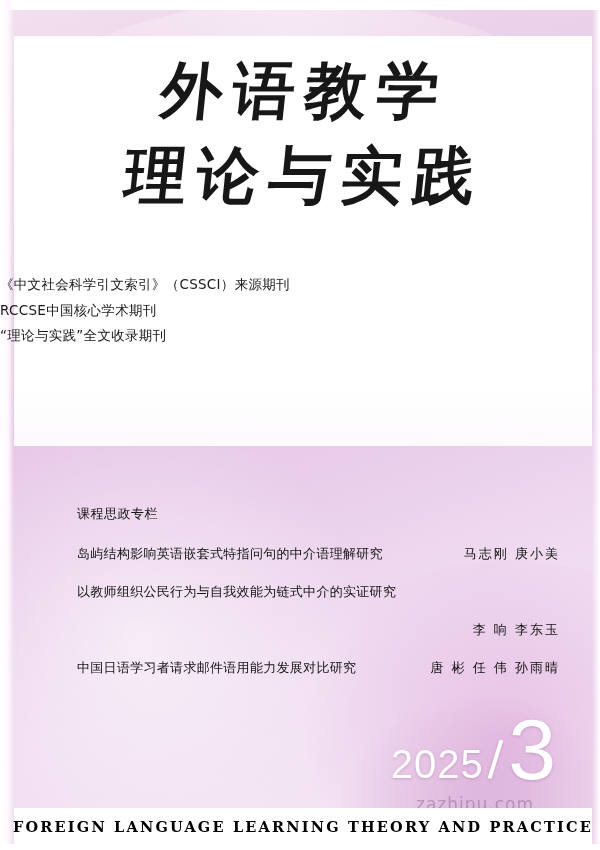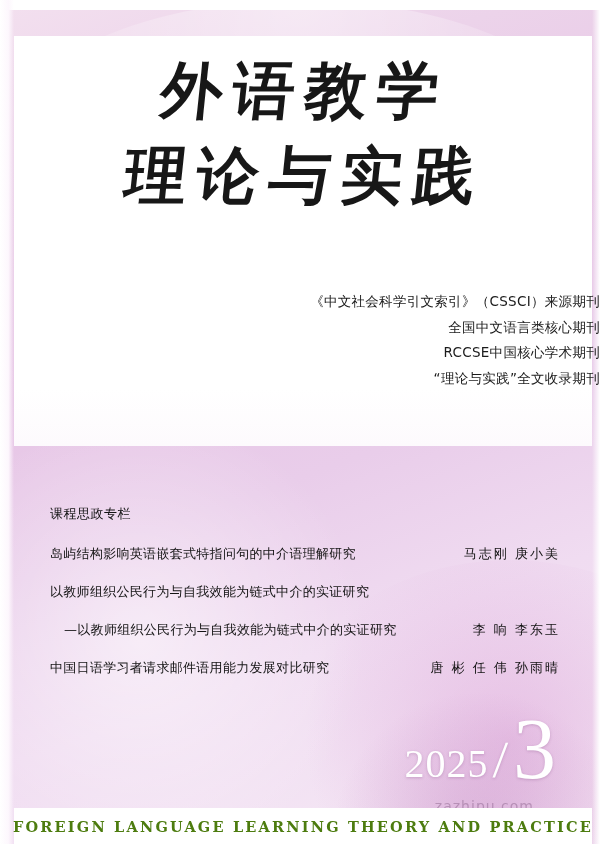--- a/index.html
+++ b/index.html
@@ -107,36 +107,35 @@
     font-size: 62px;
     margin-top: 18px;
     transform: skewX(-6deg);
     padding-left: 10px;
   }
 
   .badges {
     position: absolute;
     left: 0; right: 0;
     top: 278px;
-    text-align: right;
-    margin-top: 17px;
+    text-align: left;
   }
   .badge-line {
     font-family: "DejaVu Sans", sans-serif;
     font-size: 13.5px;
     color: #1b1b1b;
     line-height: 1.0;
     margin-bottom: 12px;
     letter-spacing: 0.3px;
   }
 
   
   .toc {
     position: absolute;
-    left: 50px;
+    left: 77px;
     right: 40px;
     top: 505px;
   }
   .toc-col-head {
     font-family: "DejaVu Sans", sans-serif;
     font-size: 13px;
     color: #141414;
     margin-bottom: 22px;
     letter-spacing: 0.5px;
   }
@@ -167,21 +166,21 @@
   }
 
   
   .issue {
     position: absolute;
     right: 44px;
     bottom: 62px;
     display: flex;
     align-items: flex-end;
     color: #ffffff;
-    font-family: Liberation Serif, serif;
+    font-family: Liberation Sans, sans-serif;
     text-shadow: 0 1px 3px rgba(120,60,120,0.28);
   }
   .issue-year {
     font-size: 40px;
     letter-spacing: 1px;
     line-height: 1;
     padding-bottom: 4px;
   }
   .issue-slash {
     font-size: 52px;
@@ -193,42 +192,42 @@
     font-size: 86px;
     line-height: 0.88;
     padding-left: 4px;
   }
 
   .watermark {
     position: absolute;
     right: 66px;
     bottom: 36px;
     font-family: "DejaVu Sans", sans-serif;
-    font-size: 14px;
+    font-size: 17px;
     color: rgba(150,110,150,0.55);
     letter-spacing: 1px;
     text-align: center;
   }
 
   .footer {
     position: absolute;
     left: 14px;
     right: 8px;
     bottom: 6px;
     height: 36px;
     display: flex;
     align-items: center;
     justify-content: center;
     background: #ffffff;
   }
   .footer-text {
     font-family: "DejaVu Serif", serif;
     font-weight: 700;
     font-size: 14.5px;
-    color: #4d7c0f;
+    color: #000000;
     letter-spacing: 2.2px;
     white-space: nowrap;
   }
 </style>
 </head>
 <body>
 
 <div class="cover">
 
   <div class="bloom b3"></div>
@@ -243,42 +242,40 @@
 
   <div class="masthead-panel"></div>
 
   <div class="title-block">
     <div class="title-line l1">外语教学</div>
     <div class="title-line l2">理论与实践</div>
   </div>
 
   <div class="badges">
     <div class="badge-line">《中文社会科学引文索引》（CSSCI）来源期刊</div>
-    <div class="badge-line">全国中文语言类核心期刊</div>
     <div class="badge-line">RCCSE中国核心学术期刊</div>
     <div class="badge-line">“理论与实践”全文收录期刊</div>
   </div>
 
   <div class="toc">
     <div class="toc-col-head">课程思政专栏</div>
 
     <div class="toc-row">
       <span class="toc-title">岛屿结构影响英语嵌套式特指问句的中介语理解研究</span>
       <span class="toc-spacer"></span>
       <span class="toc-authors">马志刚 庚小美</span>
     </div>
 
     <div class="toc-row">
       <span class="toc-title">以教师组织公民行为与自我效能为链式中介的实证研究</span>
       <span class="toc-spacer"></span>
       <span class="toc-authors"></span>
     </div>
 
     <div class="toc-row sub">
-      <span class="toc-title">—以教师组织公民行为与自我效能为链式中介的实证研究</span>
       <span class="toc-spacer"></span>
       <span class="toc-authors">李 响 李东玉</span>
     </div>
 
     <div class="toc-row">
       <span class="toc-title">中国日语学习者请求邮件语用能力发展对比研究</span>
       <span class="toc-spacer"></span>
       <span class="toc-authors">唐 彬 任 伟 孙雨晴</span>
     </div>
   </div>

